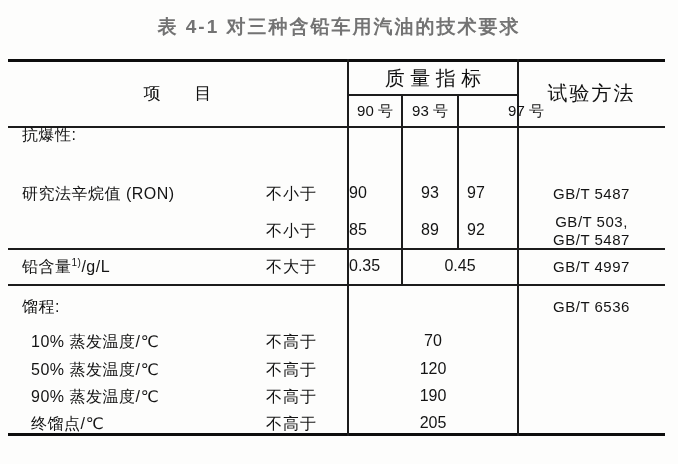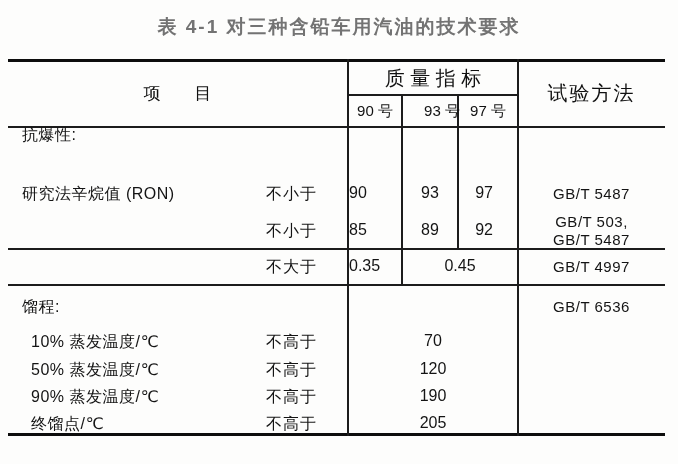--- a/index.html
+++ b/index.html
@@ -19,31 +19,31 @@
   }
   
   .hline,.vline{position:absolute;background:#1c1c1c;}
   .thick{background:#0d0d0d;}
   
   .hcell{position:absolute;display:flex;align-items:center;justify-content:center;
          font-size:20px;color:#111;}
   .h-item{left:8px;top:61px;width:339px;height:65px;font-size:17px;}
   .h-quality{left:349px;top:61px;width:168px;height:34px;}
   .h-g90{left:349px;top:96px;width:52px;height:30px;font-size:15px;}
-  .h-g93{left:403px;top:96px;width:54px;height:30px;font-size:15px;padding-left:12px;}
-  .h-g97{left:459px;top:96px;width:58px;height:30px;font-size:15px;}
+  .h-g93{left:403px;top:96px;width:54px;height:30px;font-size:15px;}
+  .h-g97{left:459px;top:96px;width:58px;height:30px;font-size:15px;padding-left:38px;}
   .h-method{left:519px;top:61px;width:145px;height:65px;letter-spacing:2px;}
   
   .trow{position:absolute;left:0;width:678px;height:22px;font-size:16px;}
   .lbl{position:absolute;left:22px;top:0;white-space:nowrap;letter-spacing:0.5px;}
   .lbl.indent{left:31px;}
   .qual{position:absolute;left:266px;top:0;white-space:nowrap;letter-spacing:1px;}
   .v90{position:absolute;left:349px;width:52px;text-align:left;top:0;}
   .v93{position:absolute;left:403px;width:54px;text-align:center;top:0;}
-  .v97{position:absolute;left:459px;width:34px;text-align:right;top:0;}
+  .v97{position:absolute;left:459px;width:34px;text-align:center;top:0;}
   .vspan2{position:absolute;left:403px;width:114px;text-align:center;top:0;}
   .vspan3{position:absolute;left:349px;width:168px;text-align:center;top:0;}
   .meth{position:absolute;left:519px;width:145px;text-align:center;top:1px;font-size:15px;
         letter-spacing:0.5px;}
   .meth2{position:absolute;left:519px;top:213px;width:145px;text-align:center;
          font-size:15px;line-height:18px;letter-spacing:0.5px;}
   sup.note{font-size:10px;vertical-align:super;line-height:0;}
 </style>
 </head>
 <body>
@@ -89,20 +89,21 @@
     <span class="v90">85</span>
     <span class="v93">89</span>
     <span class="v97">92</span>
   </div>
   <div class="meth2">
     <div>GB/T 503,</div>
     <div>GB/T 5487</div>
   </div>
 
   <div class="trow" style="top:257px;">
+    <span class="lbl"><span>铅含量</span><sup class="note">1)</sup><span>/g/L</span></span>
     <span class="qual">不大于</span>
     <span class="v90">0.35</span>
     <span class="vspan2">0.45</span>
     <span class="meth">GB/T 4997</span>
   </div>
 
   <div class="trow" style="top:297px;">
     <span class="lbl">馏程:</span>
     <span class="meth">GB/T 6536</span>
   </div>

